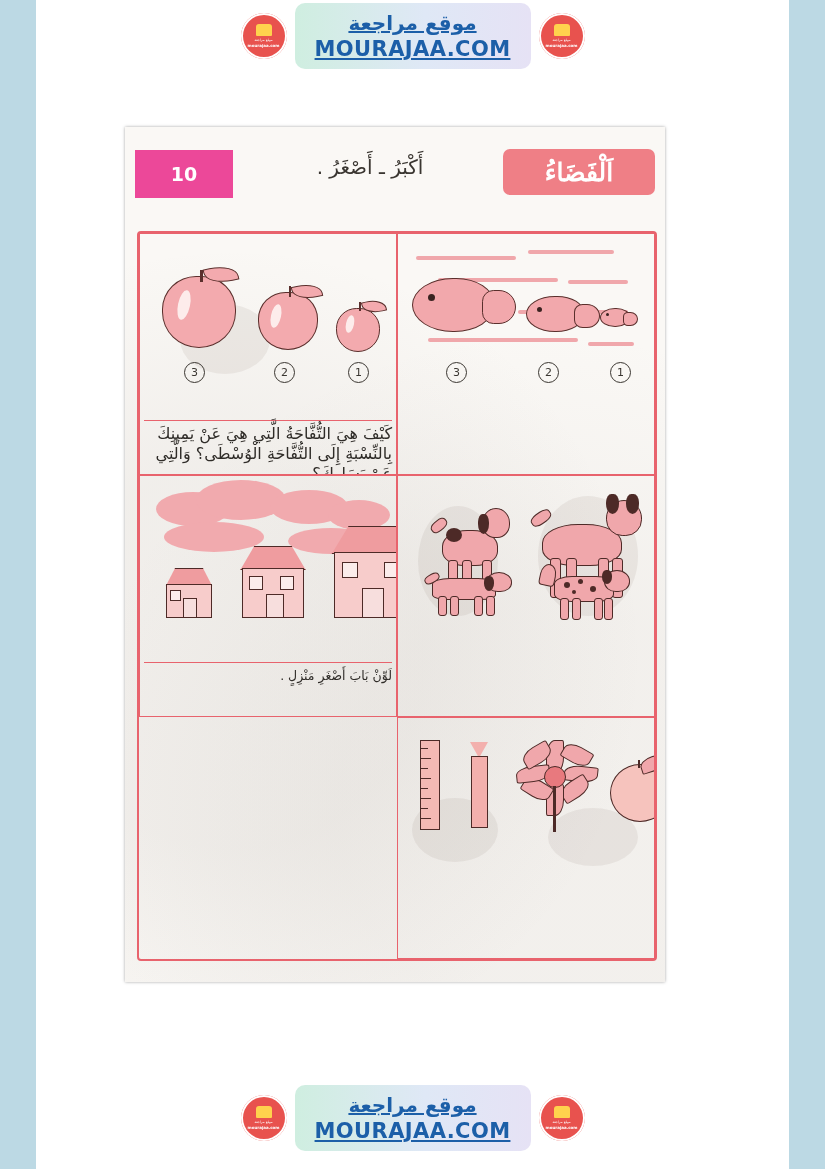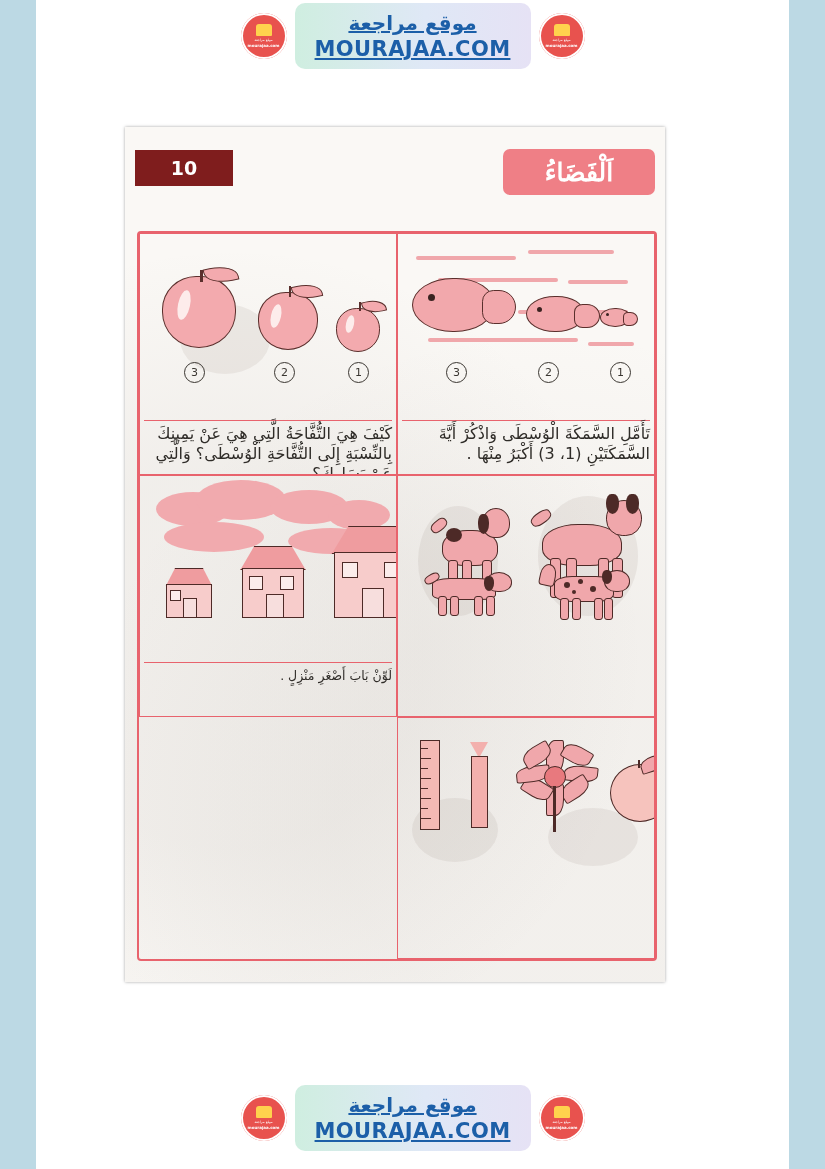--- a/index.html
+++ b/index.html
@@ -138,22 +138,22 @@
     color: #ffffff;
     font-weight: bold;
     direction: rtl;
     font-family: Liberation Sans, sans-serif;
   }
   .page-pill {
     position: absolute;
     left: 0;
     top: 1px;
     width: 98px;
-    height: 36px;
-    background: #7f1d1d;
+    height: 48px;
+    background: #ec4899;
     border-radius: 0;
     display: flex;
     align-items: center;
     justify-content: center;
   }
   .page-pill span {
     font-size: 19px;
     color: #ffffff;
     font-weight: bold;
   }
@@ -425,20 +425,21 @@
   </div>
 </div>
 
 <div class="worksheet">
   <div class="ws-inner"></div>
 
   <div class="ws-header">
     <div class="title-pill">
       <span>اَلْفَضَاءُ</span>
     </div>
+    <div class="header-sub">أَكْبَرُ ـ أَصْغَرُ .</div>
     <div class="page-pill">
       <span>10</span>
     </div>
   </div>
 
   <div class="ws-grid">
 
     <div class="cell" style="grid-column:2; grid-row:1;">
       <div class="cell-art">
         <div class="water-line" style="left:18px; top:22px; width:100px;"></div>
@@ -465,21 +466,20 @@
         <div class="fish" style="left:202px; top:74px; width:38px; height:22px;">
           <div class="body" style="width:28px; height:17px;"></div>
           <div class="tail" style="left:23px; top:4px; width:13px; height:12px;"></div>
           <div class="eye" style="left:6px; top:5px; width:3px; height:3px;"></div>
         </div>
 
         <div class="num-circle" style="left:48px; top:128px;">3</div>
         <div class="num-circle" style="left:140px; top:128px;">2</div>
         <div class="num-circle" style="left:212px; top:128px;">1</div>
       </div>
-      <div class="cell-caption two-line">تَأَمَّلِ السَّمَكَةَ الْوُسْطَى وَاذْكُرْ أَيَّةَ السَّمَكَتَيْنِ (1، 3) أَكْبَرُ مِنْهَا .</div>
     </div>
 
     <div class="cell" style="grid-column:1; grid-row:1;">
       <div class="cell-art">
         <div class="bg-ghost" style="left:40px; top:70px; width:90px; height:70px;"></div>
 
         <div class="apple" style="left:22px; top:34px; width:84px; height:92px;">
           <div class="fruit" style="width:72px; height:70px;"></div>
           <div class="stem" style="left:38px; top:2px; width:2.5px; height:12px;"></div>
           <div class="leaf" style="left:42px; top:-2px; width:32px; height:15px; transform:rotate(-12deg);"></div>

